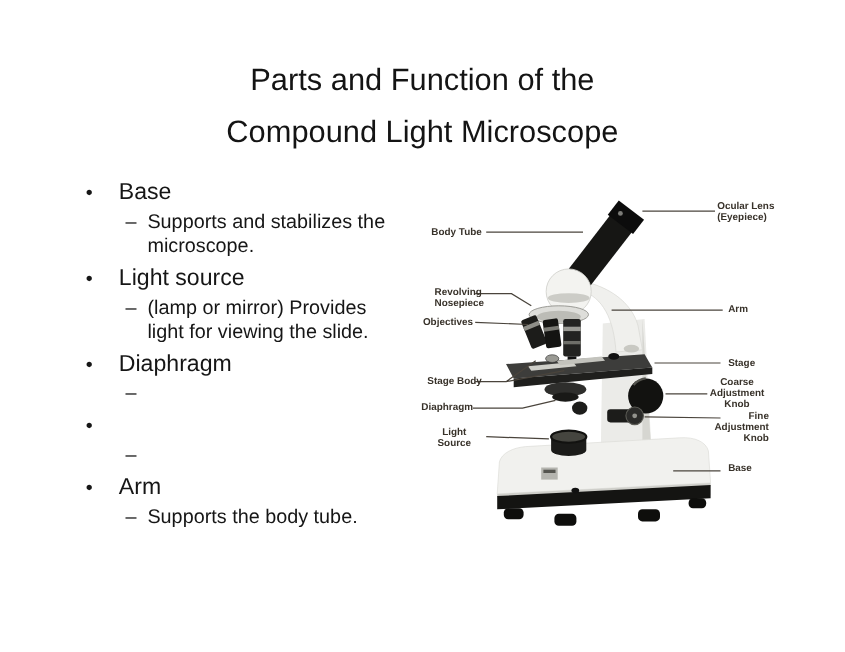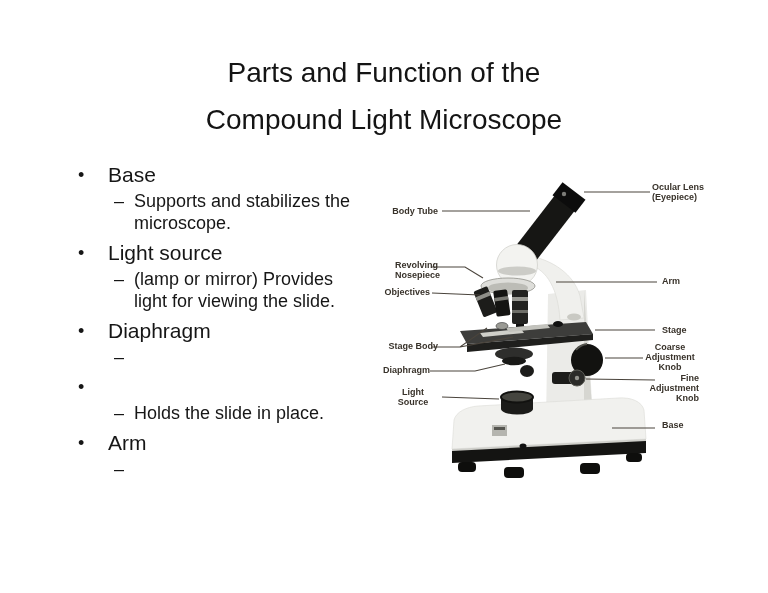--- a/index.html
+++ b/index.html
@@ -70,29 +70,29 @@
   </div>
   <div class="sub-item">
     <span class="sub-marker">–</span>
   </div>
 
   <div class="main-item">
     <span class="main-marker">•</span>
   </div>
   <div class="sub-item">
     <span class="sub-marker">–</span>
-    <span class="sub-text">Holds the slide in place.</span>
   </div>
 
   <div class="main-item">
     <span class="main-marker">•</span>
     <span class="main-text">Arm</span>
   </div>
   <div class="sub-item">
     <span class="sub-marker">–</span>
+    <span class="sub-text">Supports the body tube.</span>
   </div>
 </div>
 
 <div class="diagram">
   <svg width="388" height="310" viewBox="0 0 388 310">
 
     <g>
       <path d="M168,124 L206,120 L213,252 L166,252 Z" fill="#ebebe8"></path>
       <path d="M204,120 L213,252 L204,252 Z" fill="#d6d6d1"></path>
       <path d="M150,86 C172,90 194,104 200,126 L204,148 L180,150 C178,120 168,100 148,94 Z" fill="#f0f0ed" stroke="#d8d8d3" stroke-width="0.6"></path>

